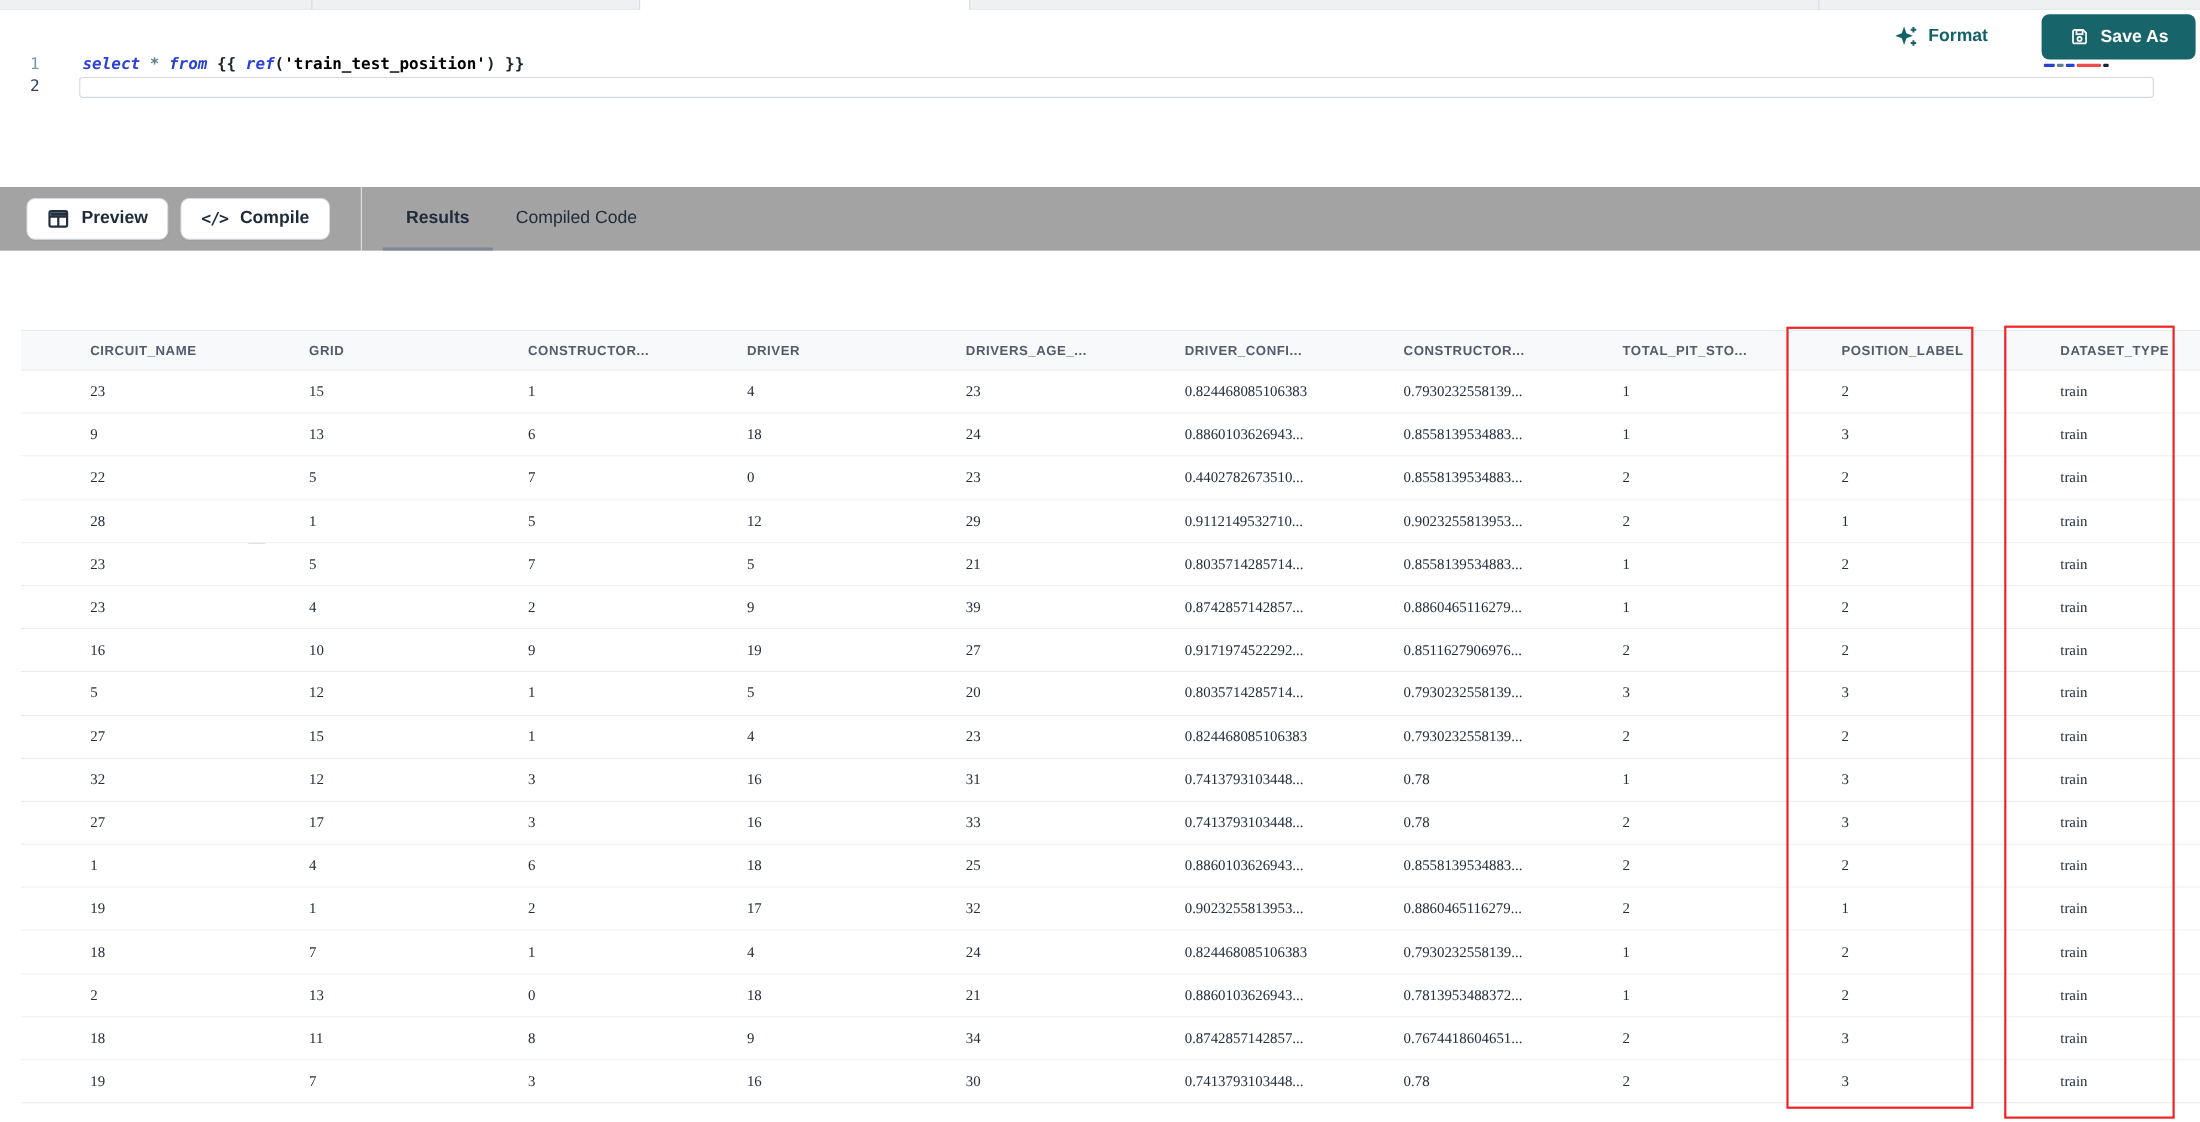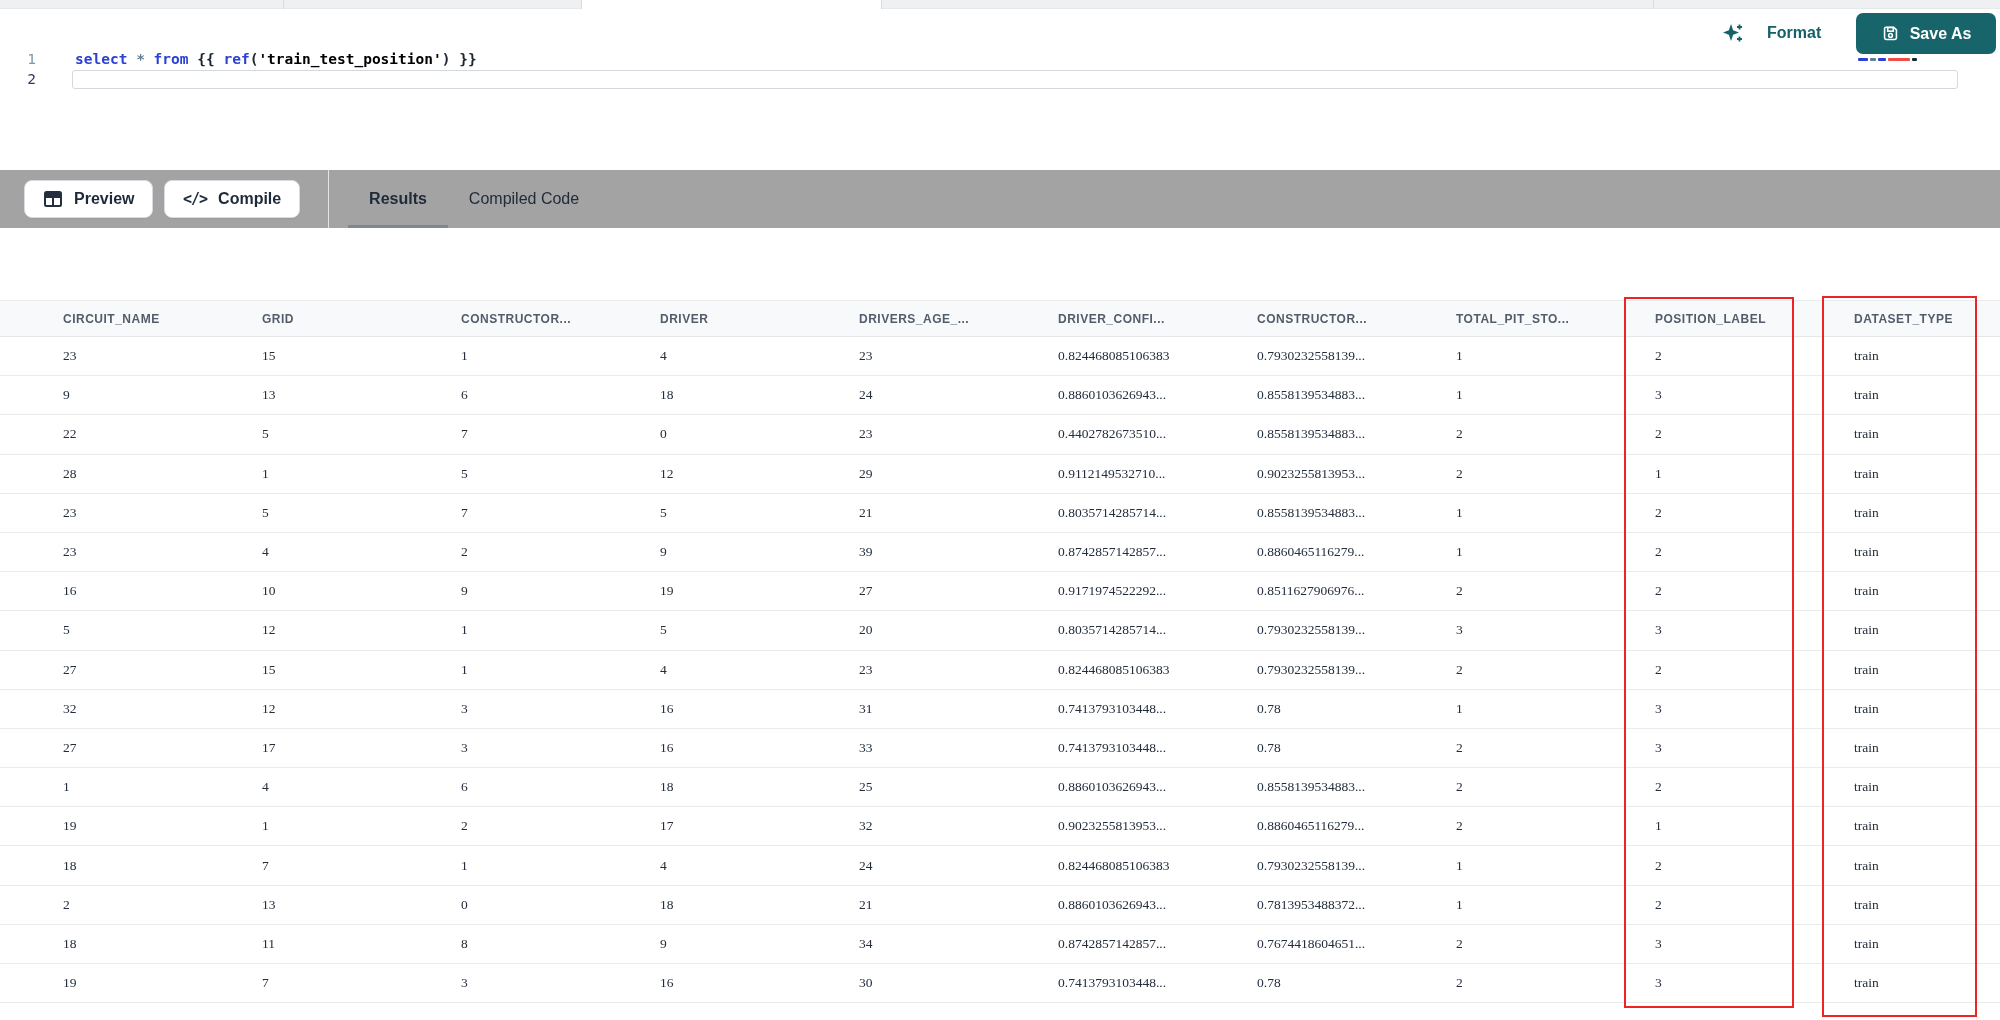--- a/index.html
+++ b/index.html
@@ -9,27 +9,27 @@
   .top-strip { position:absolute; left:0; top:0; width:2000px; height:9px; background:#eef0f2; border-bottom:1px solid #e6e9ec; }
   .top-strip .seg-active { position:absolute; left:581px; top:0; width:300px; height:9px; background:#ffffff; }
   .top-strip .vdiv { position:absolute; top:0; width:1px; height:9px; background:#d8dce0; }
 
   
   .editor { position:absolute; left:0; top:10px; width:2000px; height:160px; background:#ffffff; }
   .gutter-num { position:absolute; left:20px; width:16px; text-align:right; font-family:"DejaVu Sans Mono", monospace; font-size:14.5px; }
   .gutter-num.n1 { top:41px; color:#7b98a9; }
   .gutter-num.n2 { top:61px; color:#2c3e66; }
   .code-line { position:absolute; left:75px; top:41px; font-family:"DejaVu Sans Mono", monospace; font-size:14.5px; font-weight:600; white-space:pre; color:#1b2430; }
-  .tk-keyword { color:#2a41d4; }
+  .tk-keyword { color:#2a41d4;font-style:italic; }
   .tk-operator { color:#5f7f93; }
   .tk-punct { color:#1b2430; }
   .tk-string { color:#000000; }
   .current-line-box { position:absolute; left:72px; top:60px; width:1886px; height:19px; border:1px solid #d3d9df; border-radius:3px; background:#ffffff; }
 
-  .format-btn { position:absolute; left:1722px; top:8px; height:30px; display:flex; align-items:center; gap:23px; color:#14616a; font-size:16px; font-weight:600; cursor:pointer; background:transparent; border:none; }
+  .format-btn { position:absolute; left:1722px; top:8px; height:30px; display:flex; align-items:center; gap:9px; color:#14616a; font-size:16px; font-weight:600; cursor:pointer; background:transparent; border:none; }
   .saveas-btn { position:absolute; left:1856px; top:3px; width:140px; height:41px; background:#17646b; border:none; border-radius:7px; color:#ffffff; font-size:16px; font-weight:600; display:flex; align-items:center; justify-content:center; gap:10px; cursor:pointer; font-family:"Liberation Sans", sans-serif; }
   .minimap { position:absolute; left:1858px; top:47px; height:4px; display:flex; gap:2px; align-items:center; }
   .minimap i { display:block; height:3px; border-radius:1px; }
 
   
   .toolbar { position:absolute; left:0; top:170px; width:2000px; height:58px; background:#a3a3a3; }
   .tool-btn { position:absolute; top:10px; height:38px; background:#ffffff; border:1px solid #d7dce2; border-radius:8px; display:flex; align-items:center; gap:11px; padding:0 18px; font-size:16px; font-weight:600; color:#1e2a3a; cursor:pointer; box-shadow:0 1px 1px rgba(20,30,40,.04); font-family:"Liberation Sans", sans-serif; }
   .tool-btn.preview { left:24px; }
   .tool-btn.compile { left:164px; }
   .compile-glyph { font-family:"DejaVu Sans Mono", monospace; font-weight:700; font-size:15px; color:#1e2a3a; letter-spacing:-1px; }
@@ -39,21 +39,21 @@
   .tab.compiled { left:458px; width:132px; font-weight:400; }
   .tab-underline { position:absolute; left:348px; top:55px; width:100px; height:3px; background:#7e8794; }
 
   
   .results-bar { position:absolute; left:0; top:228px; width:2000px; height:72px; background:#ffffff; }
   .limit-text { position:absolute; left:25px; top:249px; font-size:15.5px; color:#2b3544; }
   .help-icon { position:absolute; left:222px; top:246px; width:23px; height:23px; border-radius:50%; background:#424c5a; color:#ffffff; font-size:14px; font-weight:700; display:flex; align-items:center; justify-content:center; cursor:pointer; }
   .download-csv { position:absolute; right:5px; top:249px; font-size:15.5px; color:#156a73; cursor:pointer; }
 
   
-  .table-wrap { position:absolute; left:0; top:300px; width:2000px; }
+  .table-wrap { position:absolute; left:0; top:300px; width:2000px;padding-left:19px; }
   .grid-row { display:grid; grid-template-columns:repeat(10, 199px); padding-left:55px; align-items:center; }
   .thead { height:37px; background:#f8f9fb; border-top:1px solid #e9ecef; border-bottom:1px solid #e4e8eb; }
   .thead .hcell { font-size:12px; font-weight:700; color:#525c6a; letter-spacing:.5px; padding-left:8px; white-space:nowrap; overflow:hidden; }
   .trow { height:39.2px; border-bottom:1px solid #e9ecef; background:#ffffff;font-family:Liberation Serif, serif; }
   .trow .cell { font-size:13.5px; color:#232d3c; padding-left:8px; white-space:nowrap; overflow:hidden; }
 
   
   .hl-box { position:absolute; border:2px solid #ee2424; z-index:5; pointer-events:none; }
   .hl-box.pos { left:1624px; top:297px; width:170px; height:711px; }
   .hl-box.dst { left:1822px; top:296px; width:155px; height:721px; }

